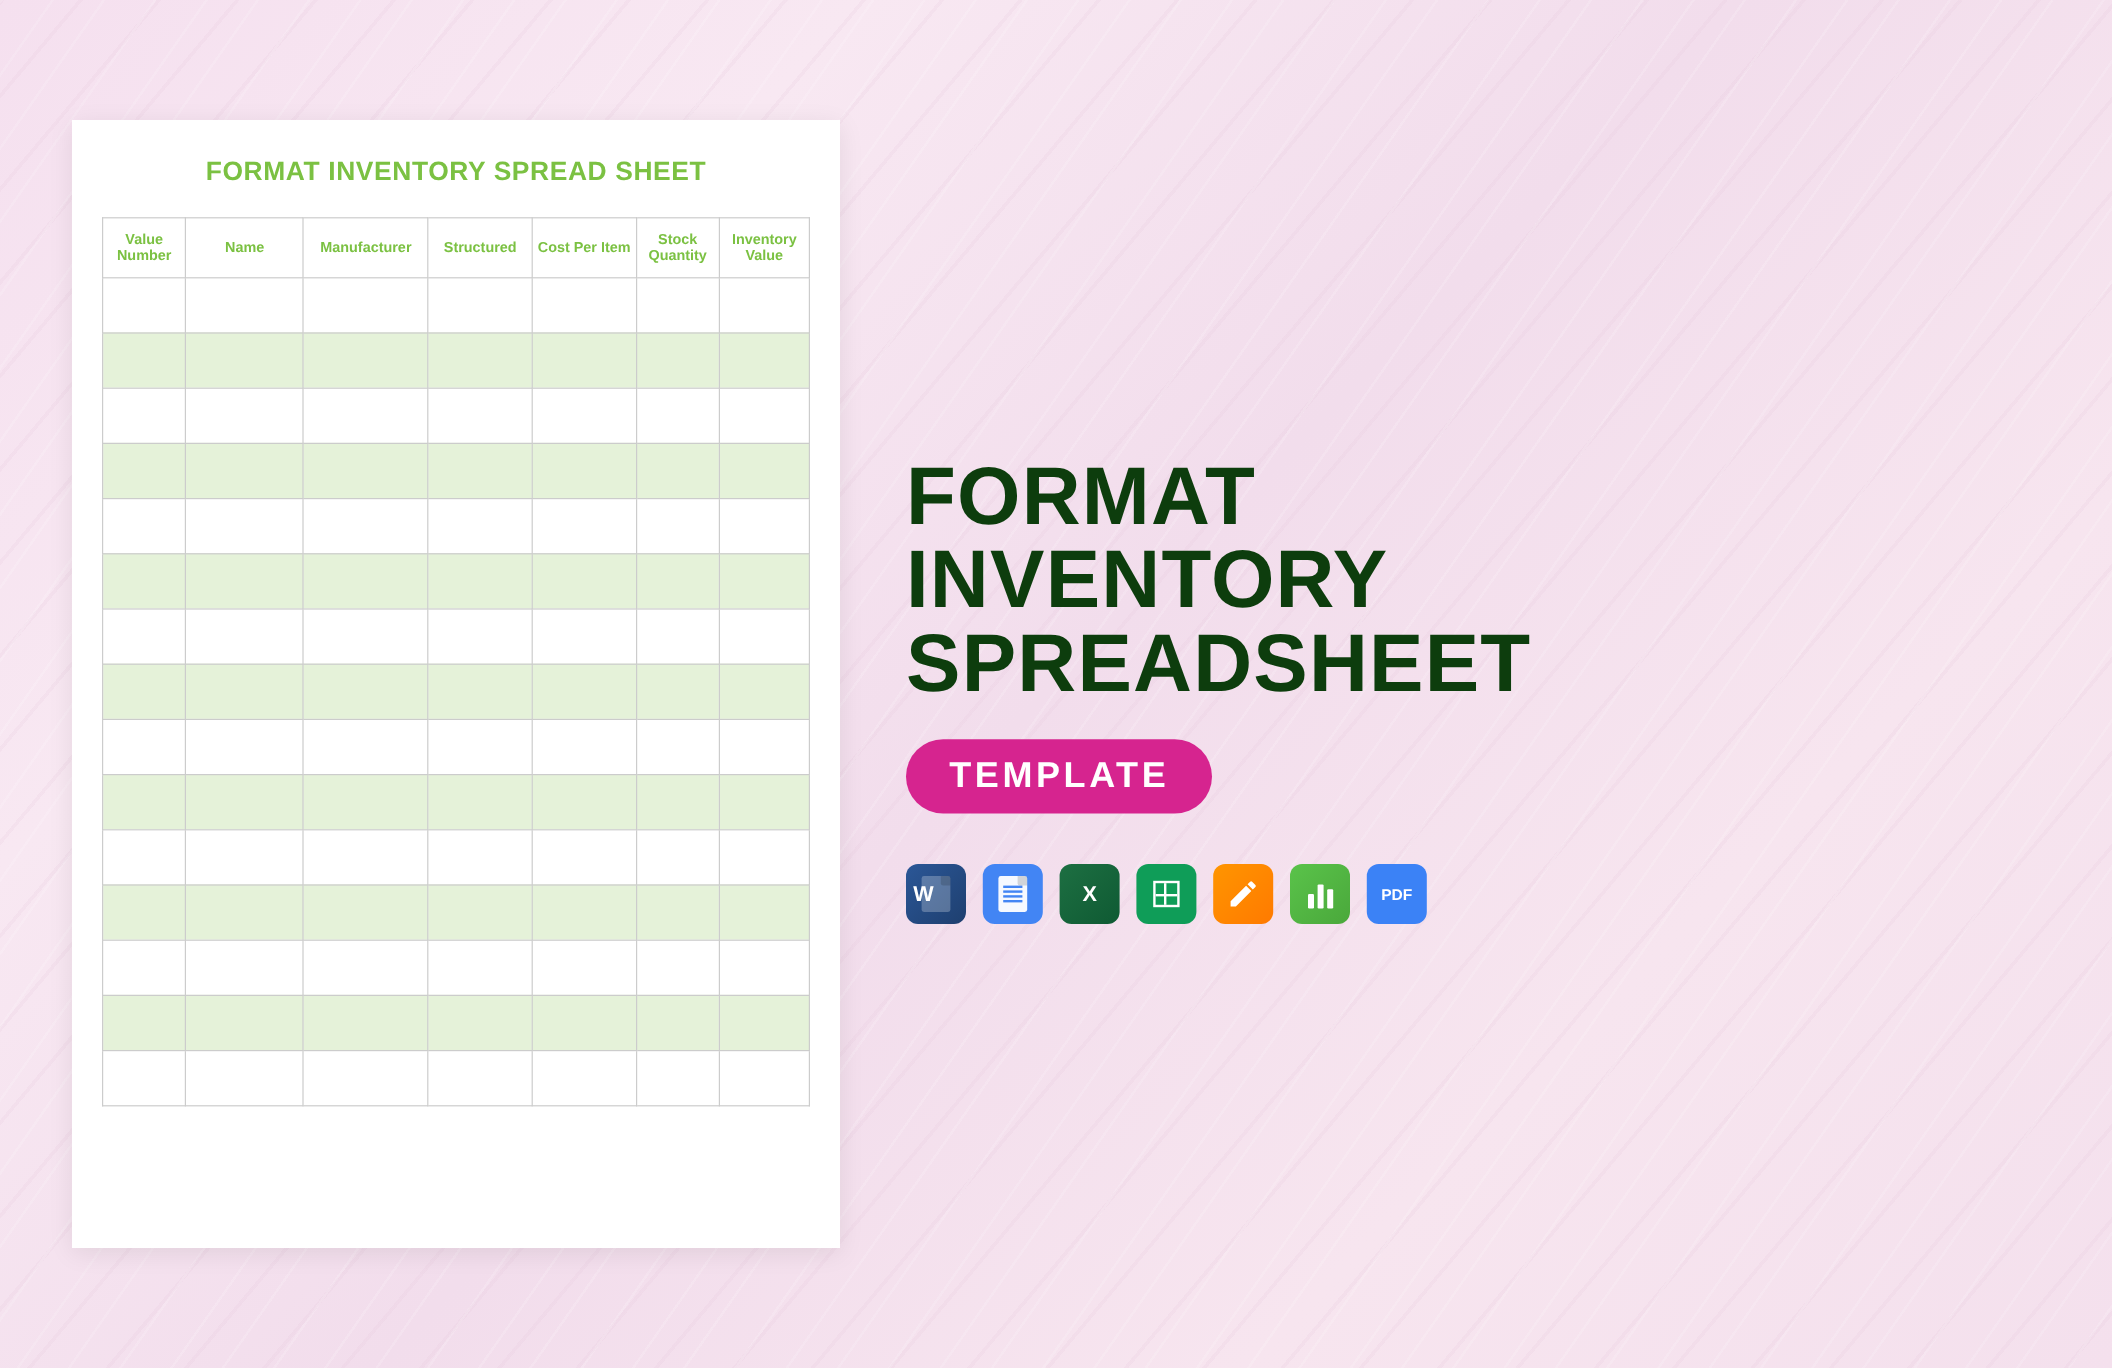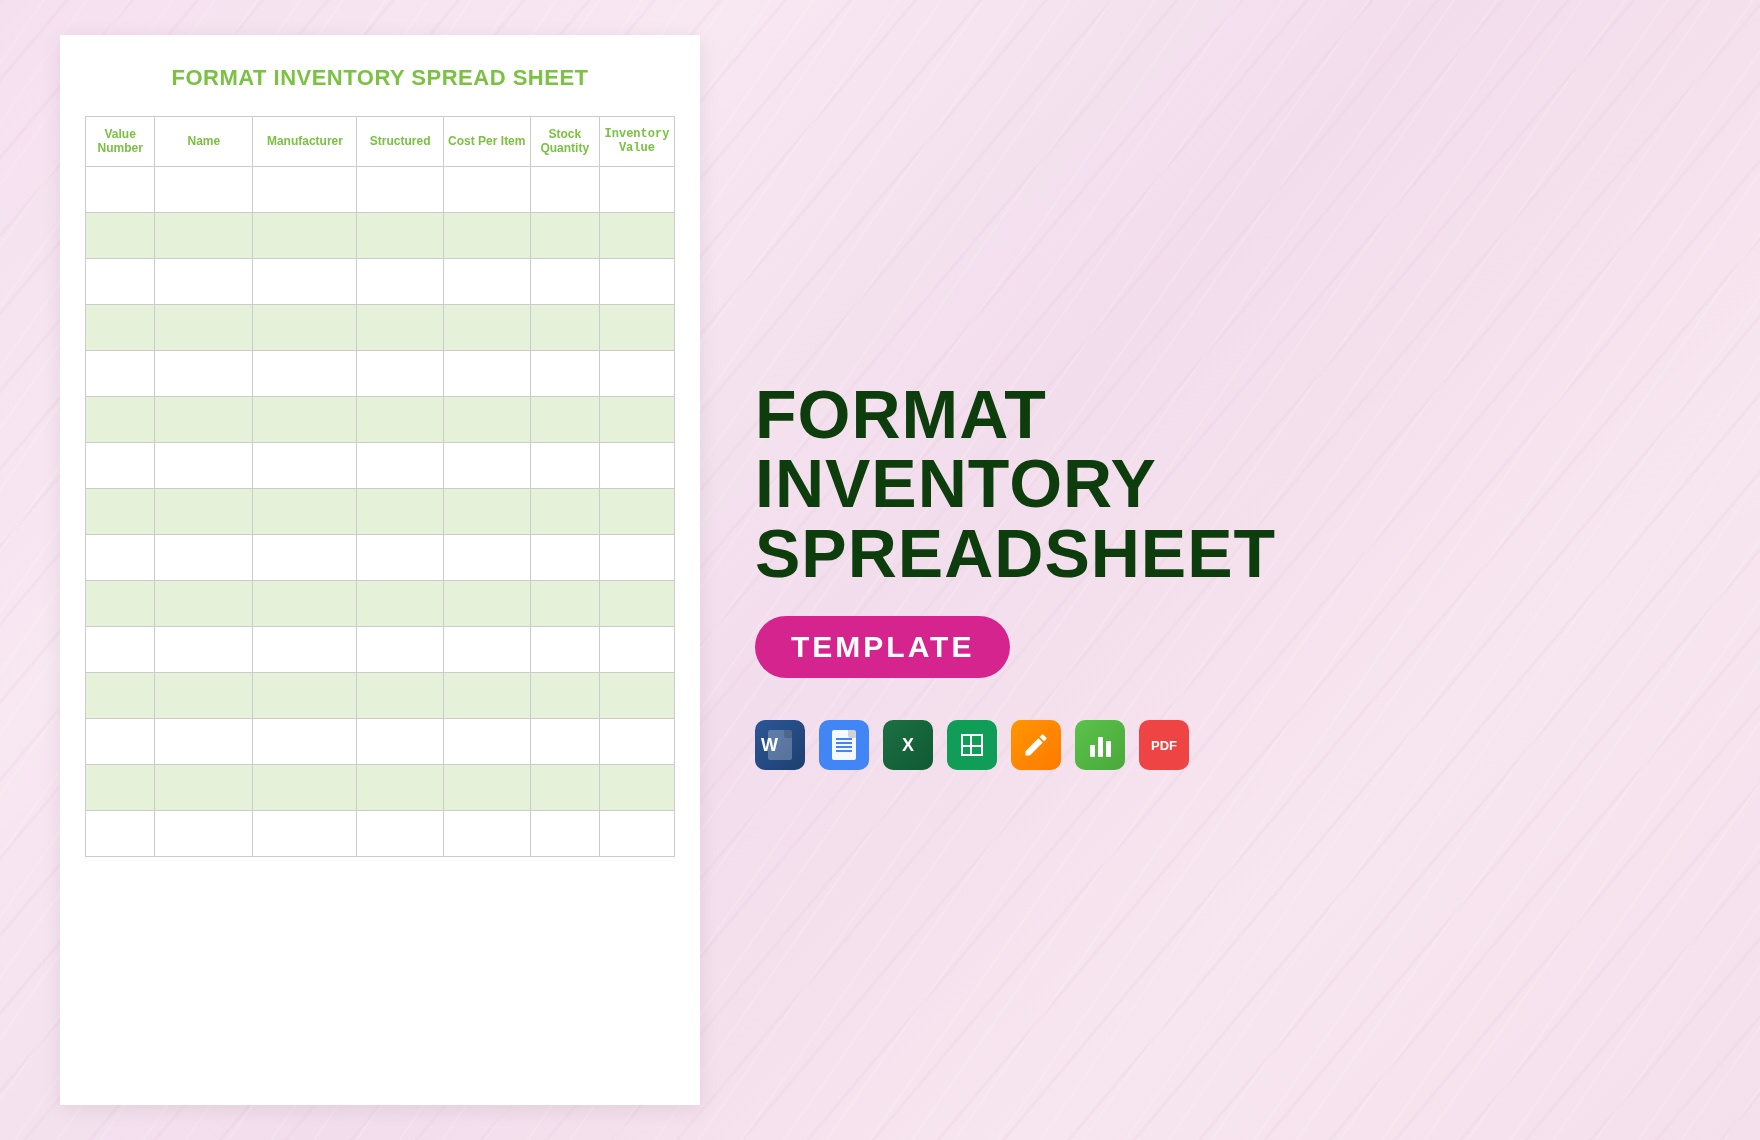--- a/index.html
+++ b/index.html
@@ -24,21 +24,21 @@
       position: relative;
       display: flex;
       align-items: center;
       height: 100%;
       padding: 0 60px;
       gap: 55px;
     }
     .preview-card {
       background: #fff;
       width: 640px;
-      height: 1070px;
+      height: 940px;
       box-shadow: 0 4px 20px rgba(0,0,0,0.08);
       padding: 30px 25px;
       flex-shrink: 0;
     }
     .preview-title {
       text-align: center;
       color: #7bc142;
       font-weight: bold;
       font-size: 22px;
       letter-spacing: 0.5px;
@@ -65,21 +65,21 @@
     }
     .sheet-table tbody tr:nth-child(even) td {
       background: #e5f2d9;
     }
     .sheet-table th:nth-child(1) { width: 12%; }
     .sheet-table th:nth-child(2) { width: 17%; }
     .sheet-table th:nth-child(3) { width: 18%; }
     .sheet-table th:nth-child(4) { width: 15%; }
     .sheet-table th:nth-child(5) { width: 15%; }
     .sheet-table th:nth-child(6) { width: 12%; }
-    .sheet-table th:nth-child(7) { width: 13%; font-family: Liberation Mono, monospace; }
+    .sheet-table th:nth-child(7) { width: 13%; }
 
     .info {
       flex: 1;
       padding-top: 10px;
     }
     .main-title {
       color: #0d3d0d;
       font-size: 68px;
       font-weight: 900;
       line-height: 1.02;
@@ -116,21 +116,21 @@
       align-items: center;
       justify-content: center;
       position: relative;
     }
     .fmt-word { background: linear-gradient(135deg, #2b5797, #1e3f6f); }
     .fmt-docs { background: #4285f4; }
     .fmt-excel { background: linear-gradient(135deg, #1d6f42, #0f5a33); }
     .fmt-sheets { background: #0f9d58; }
     .fmt-pages { background: linear-gradient(135deg, #ff9500, #ff7a00); }
     .fmt-numbers { background: linear-gradient(135deg, #5ac34a, #4aa83b); }
-    .fmt-pdf { background: #ef4444; }
+    .fmt-pdf { background: #3b82f6; }
     .fmt svg { width: 28px; height: 28px; }
     .fmt-letter {
       color: #fff;
       font-weight: bold;
       font-size: 18px;
     }
     .fmt-pdf .fmt-letter { font-size: 13px; }
     .doc-shape {
       width: 24px;
       height: 30px;

